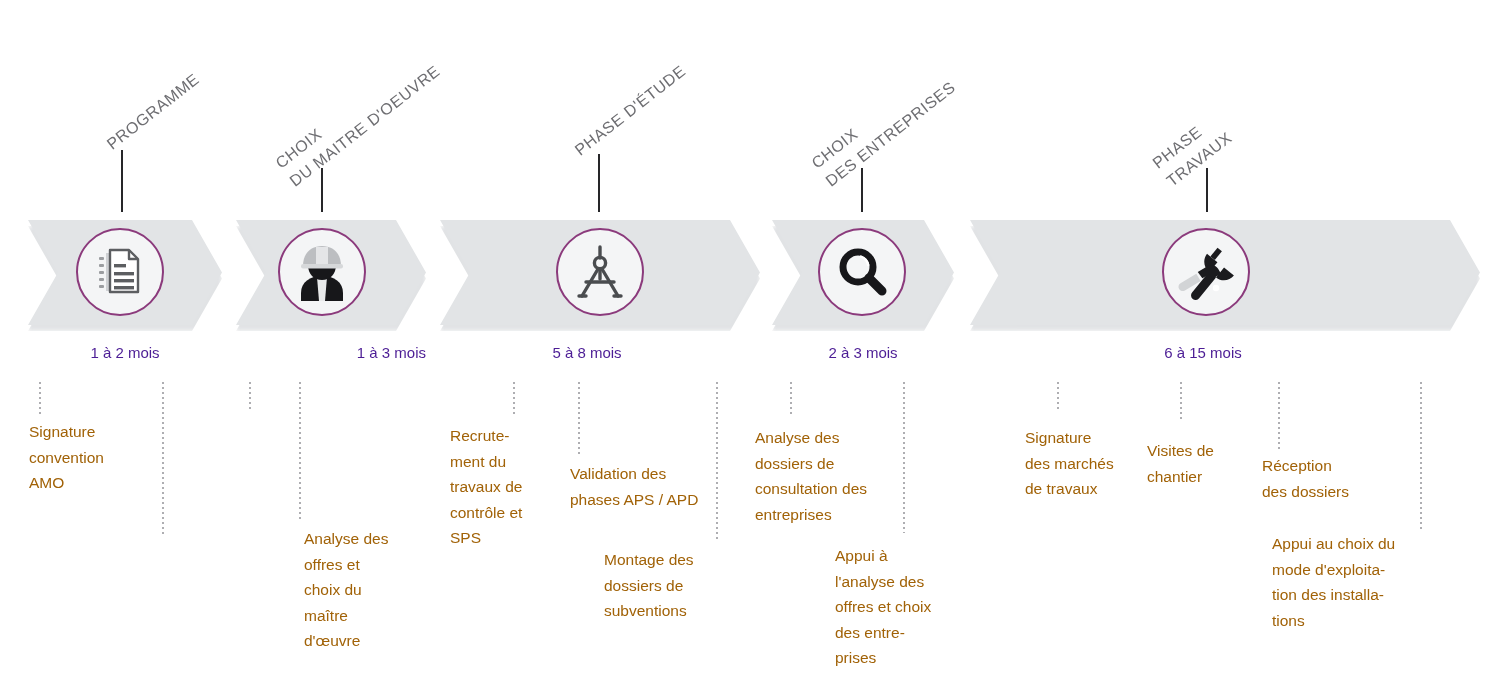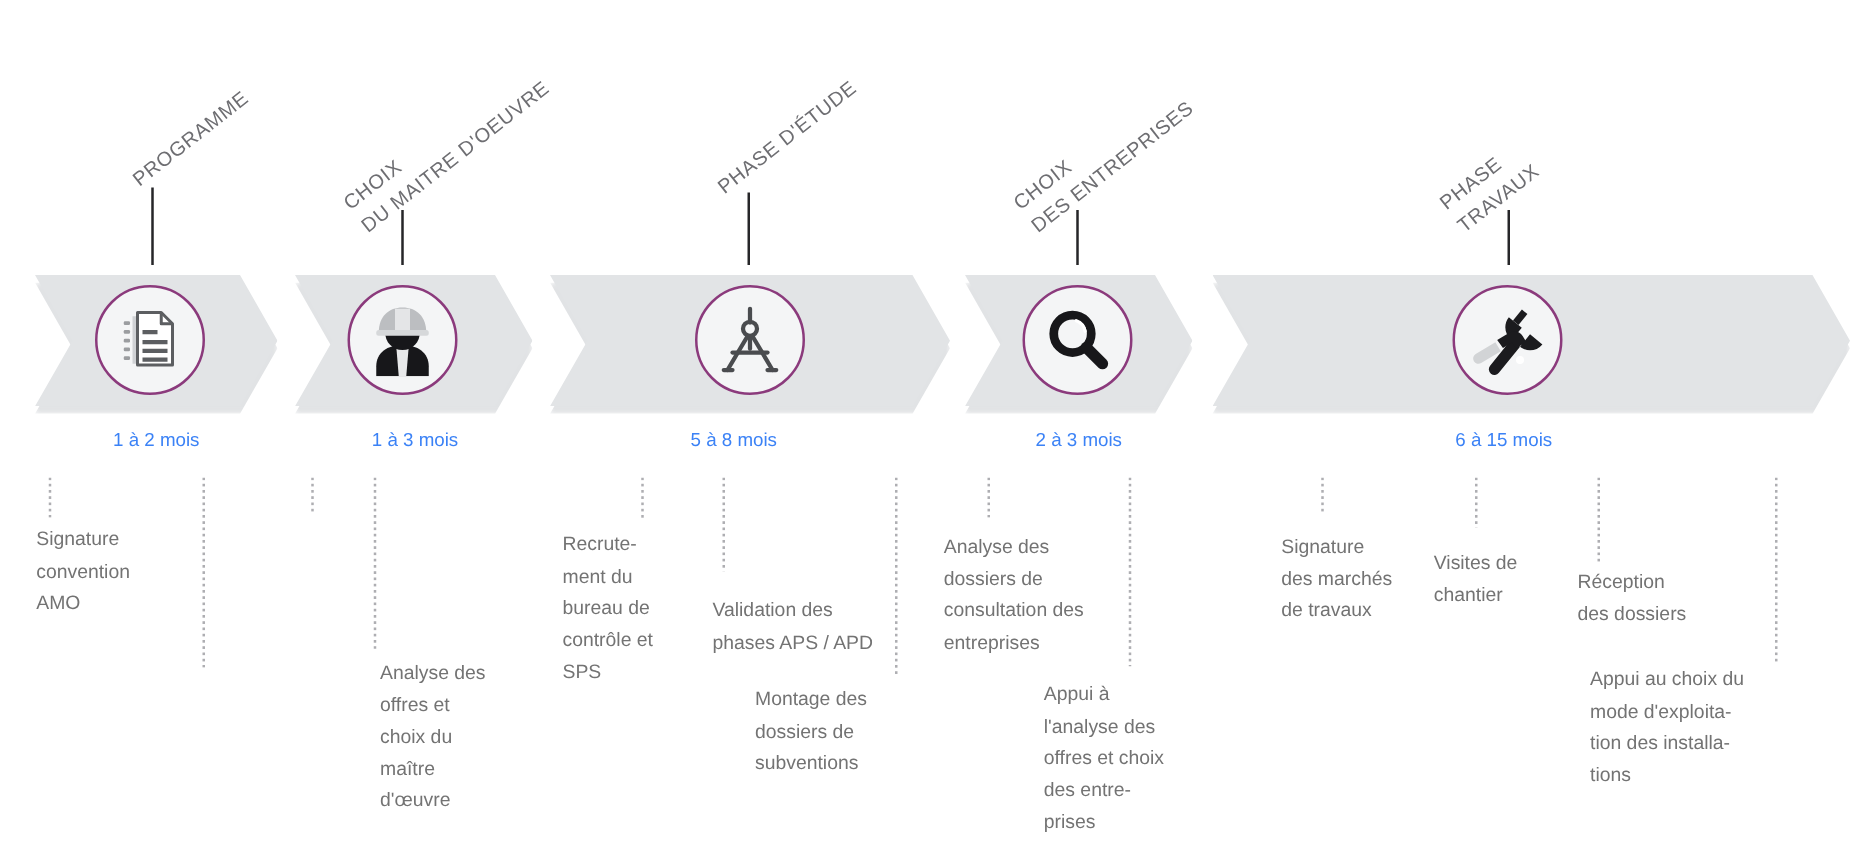--- a/index.html
+++ b/index.html
@@ -74,39 +74,39 @@
     box-sizing: border-box;
     display: flex;
     align-items: center;
     justify-content: center;
   }
   .medal svg { display: block; }
 
   
   .duration {
     position: absolute;
-    color: #3b82f6;
+    color: #4c1d95;
     font-size: 15px;
     white-space: nowrap;
     text-align: center;
   }
 
   
   .dotline {
     position: absolute;
     width: 2px;
     background-image: linear-gradient(to bottom, #aeaeb2 0 2px, rgba(0,0,0,0) 2px 5px);
     background-size: 2px 5px;
     background-repeat: repeat-y;
   }
 
   
   .task {
     position: absolute;
-    color: #737373;
+    color: #a16207;
     font-size: 15.5px;
     line-height: 1.65;
     white-space: pre-line;
   }
 </style>
 </head>
 <body>
 
 <div id="stage">
 
@@ -211,21 +211,21 @@
         <g transform="rotate(14 30 29)">
           <path d="M8 46 l13-13 6 6 -13 13 a4.2 4.2 0 0 1 -6-6 z" fill="#d2d4d6"></path>
           <path d="M22 31 l8-8 c3-3 8-3 11 0 l4 4 -7 7 -4-4 -6 6 z" fill="#1b1b1e"></path>
         </g>
         <circle cx="40" cy="45" r="3.2" fill="#ffffff"></circle>
       </svg>
     </span>
   </div>
 
   <div class="duration" style="left:30px; top:344px; width:190px;">1 à 2 mois</div>
-  <div class="duration" style="left:238px; top:344px; width:188px;">1 à 3 mois</div>
+  <div class="duration" style="left:238px; top:344px; width:188px;text-align:right;">1 à 3 mois</div>
   <div class="duration" style="left:492px; top:344px; width:190px;">5 à 8 mois</div>
   <div class="duration" style="left:768px; top:344px; width:190px;">2 à 3 mois</div>
   <div class="duration" style="left:1108px; top:344px; width:190px;">6 à 15 mois</div>
 
   <div class="dotline" style="left:39px; top:382px; height:32px;"></div>
   <div class="dotline" style="left:162px; top:382px; height:152px;"></div>
 
   <div class="dotline" style="left:249px; top:382px; height:28px;"></div>
   <div class="dotline" style="left:299px; top:382px; height:137px;"></div>
 
@@ -246,24 +246,24 @@
 AMO</div>
 
   <div class="task" style="left:304px; top:526px; width:130px;">Analyse des
 offres et
 choix du
 maître
 d'œuvre</div>
 
   <div class="task" style="left:450px; top:423px; width:120px;">Recrute-
 ment du
-bureau de
+travaux de
 contrôle  et
 SPS</div>
-  <div class="task" style="left:570px; top:476px; width:155px;">Validation des
+  <div class="task" style="left:570px; top:461px; width:155px;">Validation des
 phases APS / APD</div>
   <div class="task" style="left:604px; top:547px; width:145px;">Montage des
 dossiers de
 subventions</div>
 
   <div class="task" style="left:755px; top:425px; width:160px;">Analyse des
 dossiers de
 consultation des
 entreprises</div>
   <div class="task" style="left:835px; top:543px; width:130px;">Appui à

